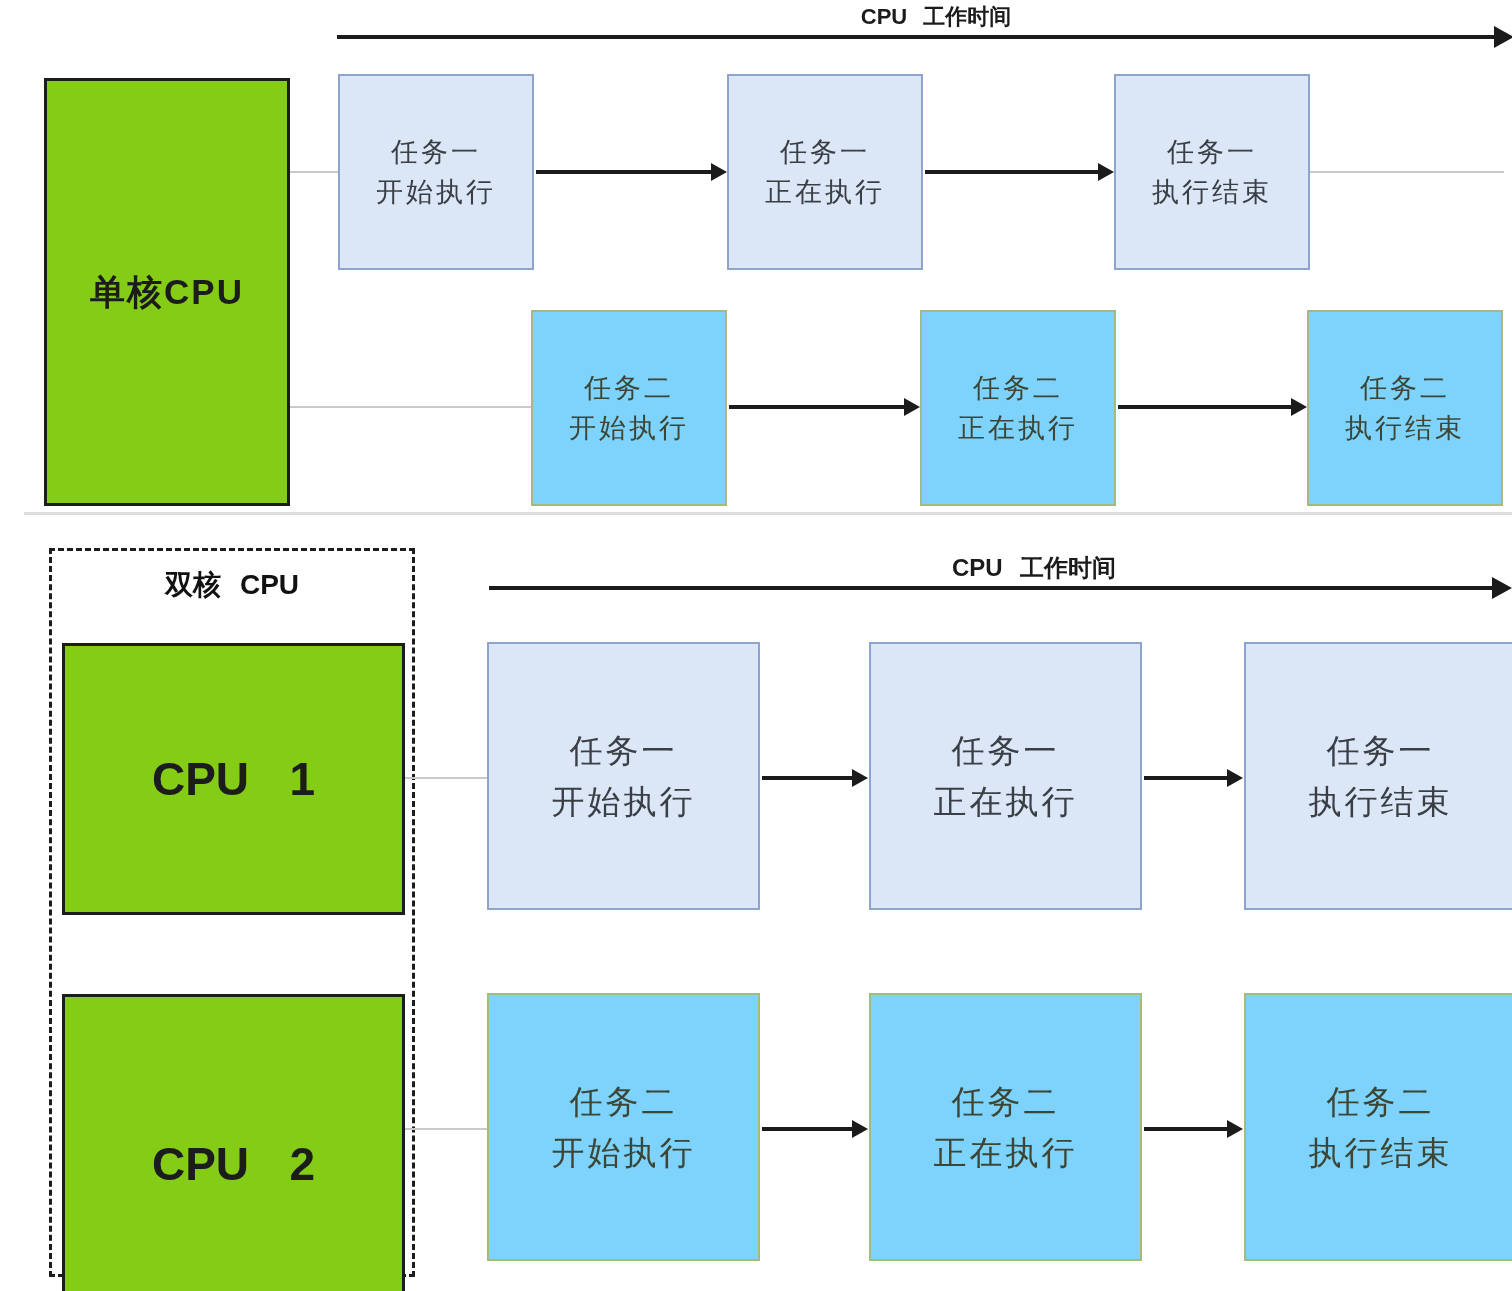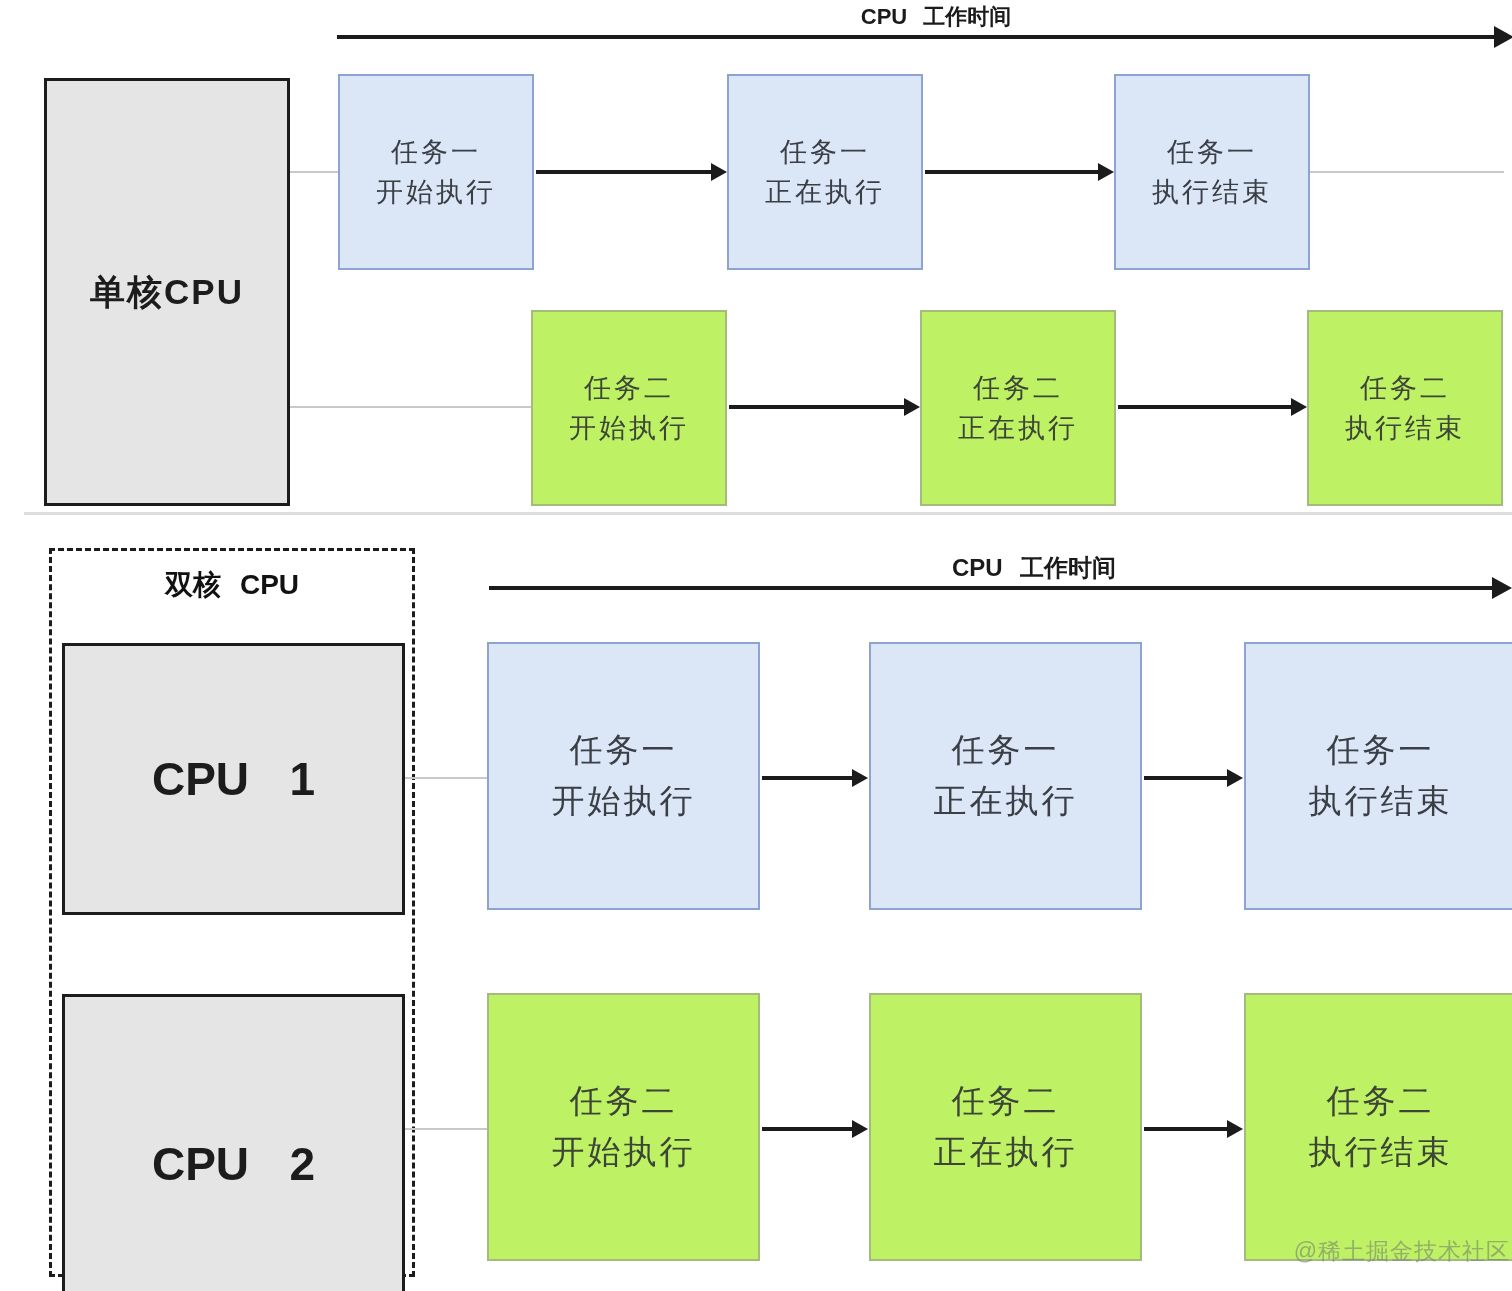--- a/index.html
+++ b/index.html
@@ -4,23 +4,23 @@
 <style>
   html,body{margin:0;padding:0;background:#ffffff;}
   .canvas{
     position:relative;width:1512px;height:1291px;background:#ffffff;overflow:hidden;
     font-family:"Liberation Sans","DejaVu Sans",sans-serif;color:#222;margin-left:24px;
   }
   
   .box{position:absolute;box-sizing:border-box;display:flex;flex-direction:column;
        align-items:center;justify-content:center;text-align:center;}
   .task{background:#dbe6f7;border:2px solid #8fa3d0;color:#3a3f46;}
-  .task.green{background:#bef264;border-color:#a3bc7d;color:#3d4636;}
-  .task .tline{display:block;letter-spacing:3px;font-family:Liberation Serif, serif;}
-  .cpu{background:#e5e5e5;border:3px solid #1c1c1c;color:#1c1c1c;font-weight:700;}
+  .task.green{background:#7dd3fc;border-color:#a3bc7d;color:#3d4636;}
+  .task .tline{display:block;letter-spacing:3px;}
+  .cpu{background:#84cc16;border:3px solid #1c1c1c;color:#1c1c1c;font-weight:700;}
   .conn{position:absolute;height:2px;background:#c9c9c9;}
   .arrow{position:absolute;height:4px;background:#1b1b1b;}
   .arrow::after{content:"";position:absolute;right:-16px;top:50%;transform:translateY(-50%);
     width:0;height:0;border-top:9px solid transparent;border-bottom:9px solid transparent;
     border-left:16px solid #1b1b1b;}
   .timeline{position:absolute;height:4px;background:#1b1b1b;}
   .timeline::after{content:"";position:absolute;right:-20px;top:50%;transform:translateY(-50%);
     width:0;height:0;border-top:11px solid transparent;border-bottom:11px solid transparent;
     border-left:20px solid #1b1b1b;}
   .tl-label{position:absolute;font-weight:700;color:#1b1b1b;text-align:center;word-spacing:0.45em;}
@@ -122,15 +122,14 @@
   <div class="box task green b-task" style="left:845px;top:993px;">
     <span class="tline">任务二</span>
     <span class="tline">正在执行</span>
   </div>
   <div class="arrow" style="left:1120px;top:1127px;width:83px;"></div>
   <div class="box task green b-task" style="left:1220px;top:993px;">
     <span class="tline">任务二</span>
     <span class="tline">执行结束</span>
   </div>
 
-  <div class="watermark" style="left:1230px;top:1236px;width:256px;font-size:23px;">@稀土掘金技术社区</div>
 
 </div>
 
 </body></html>

